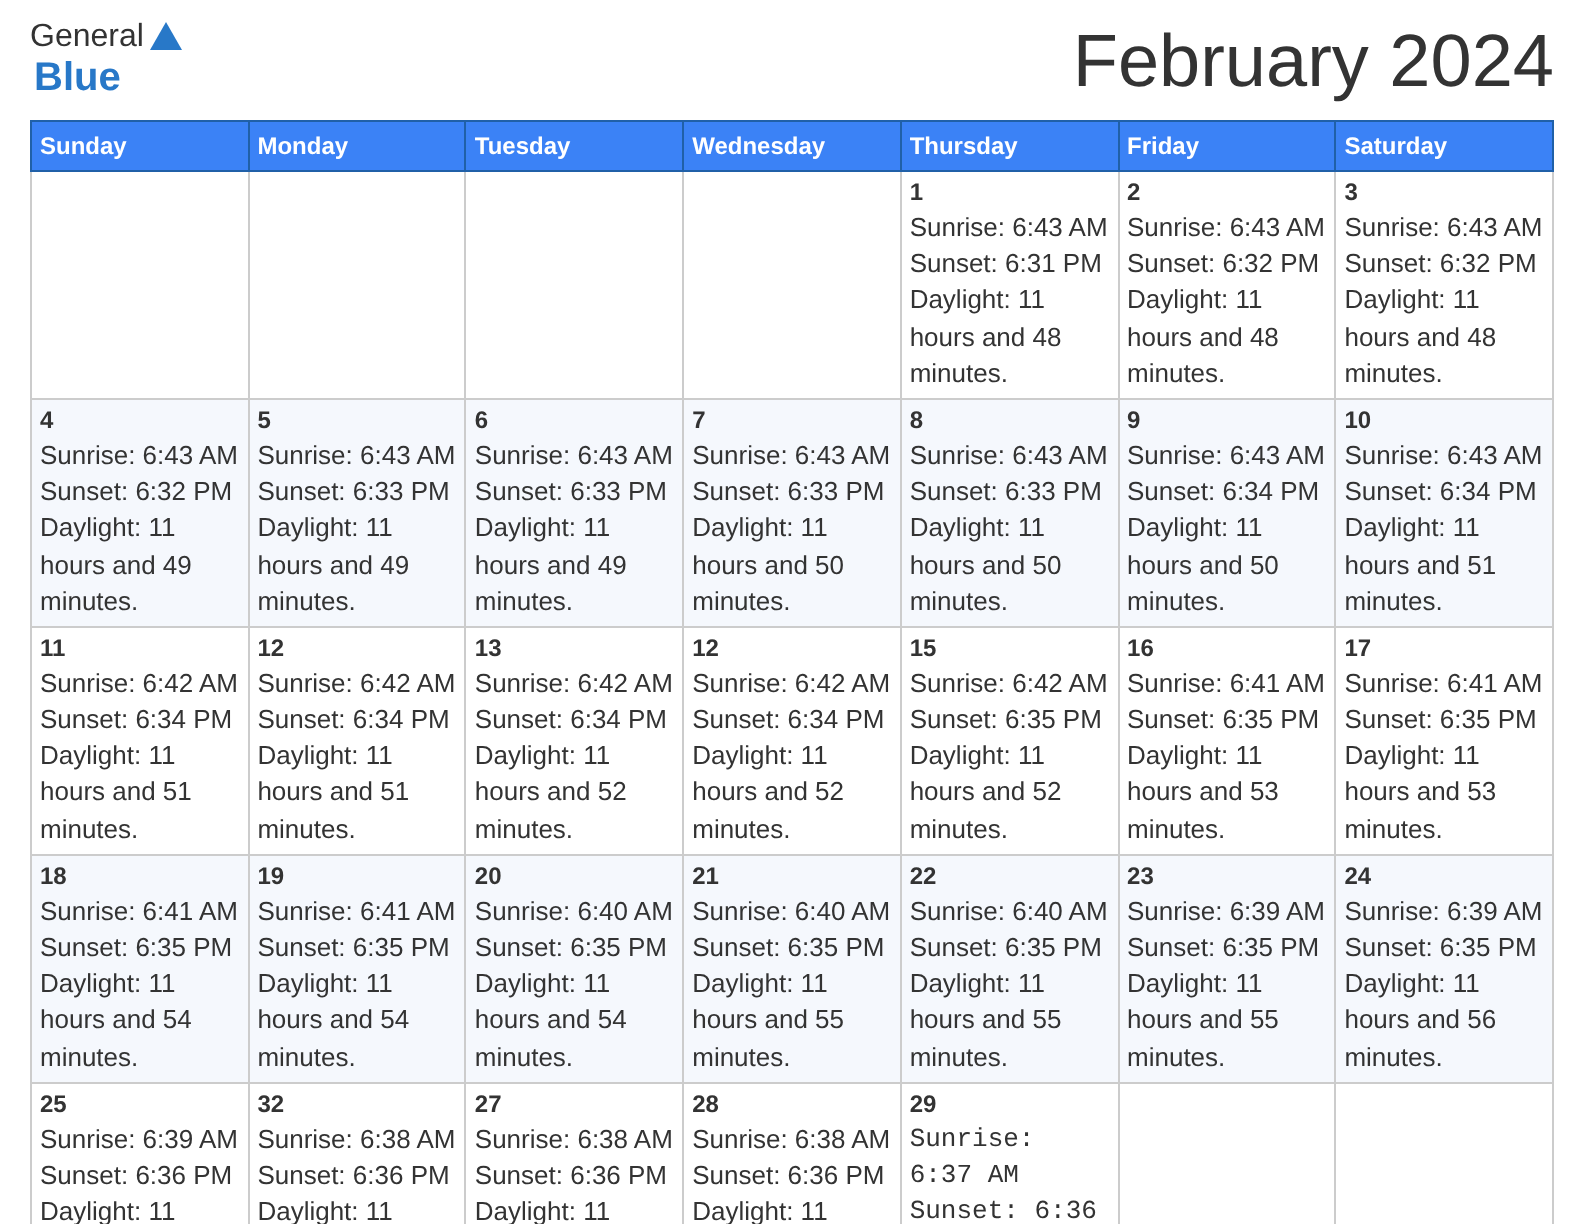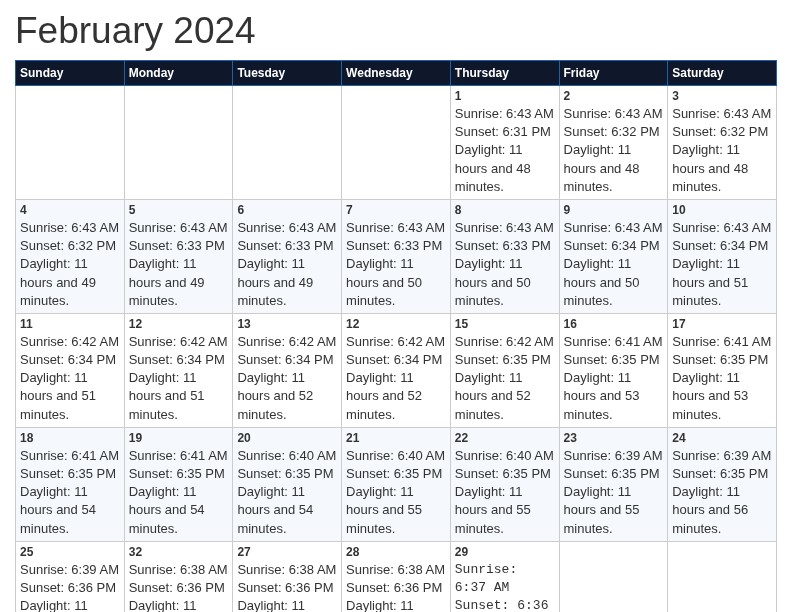--- a/index.html
+++ b/index.html
@@ -43,21 +43,21 @@
       color: #555;
     }
     .calendar {
       flex: 1;
       border: 1px solid #ccc;
       border-collapse: collapse;
       width: 100%;
       table-layout: fixed;
     }
     .calendar thead tr th {
-      background-color: #0f172a;
+      background-color: #3b82f6;
       color: #fff;
       font-size: 12px;
       font-weight: bold;
       padding: 5px 4px;
       text-align: left;
       border: 1px solid #2060a8;
     }
     .calendar tbody tr td {
       vertical-align: top;
       border: 1px solid #ccc;
@@ -85,20 +85,30 @@
     }
     .calendar tbody tr:nth-child(odd) td {
       background-color: #fff;
     }
   </style>
 </head>
 <body>
 
 <div class="page">
   <div class="header">
+    <div class="logo">
+      <div style="display:flex;align-items:center;">
+        <span class="logo-general">General</span>
+
+        <svg width="18" height="18" viewBox="0 0 18 18" style="margin-left:2px;">
+          <polygon points="9,1 17,15 1,15" fill="#2878c8"></polygon>
+        </svg>
+      </div>
+      <span class="logo-blue" style="font-size:20px;font-weight:bold;color:#2878c8;margin-left:2px;">Blue</span>
+    </div>
     <div class="title-section">
       <div class="main-title">February 2024</div>
     </div>
   </div>
 
   <table class="calendar">
     <thead>
       <tr>
       <th>Sunday</th>
           <th>Monday</th>

